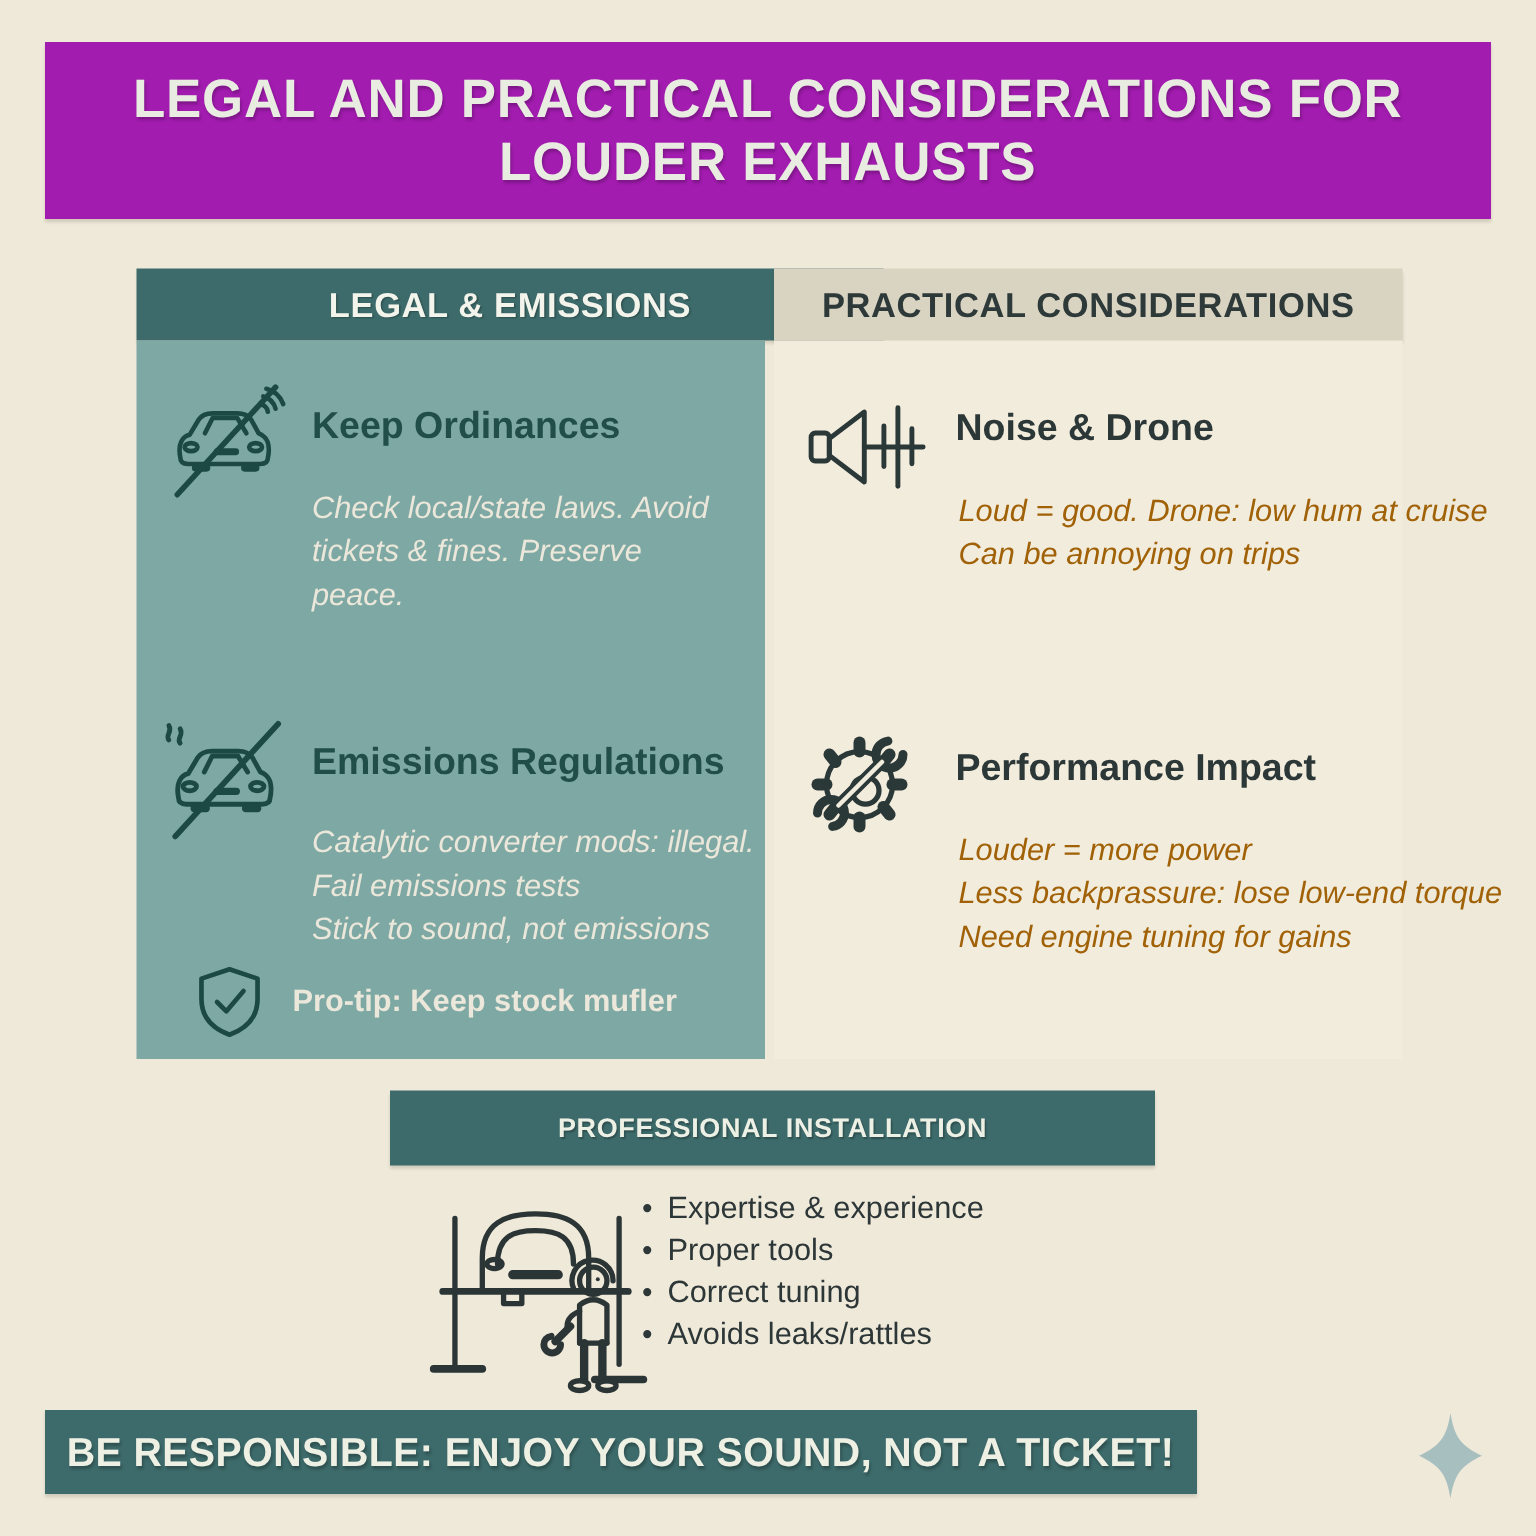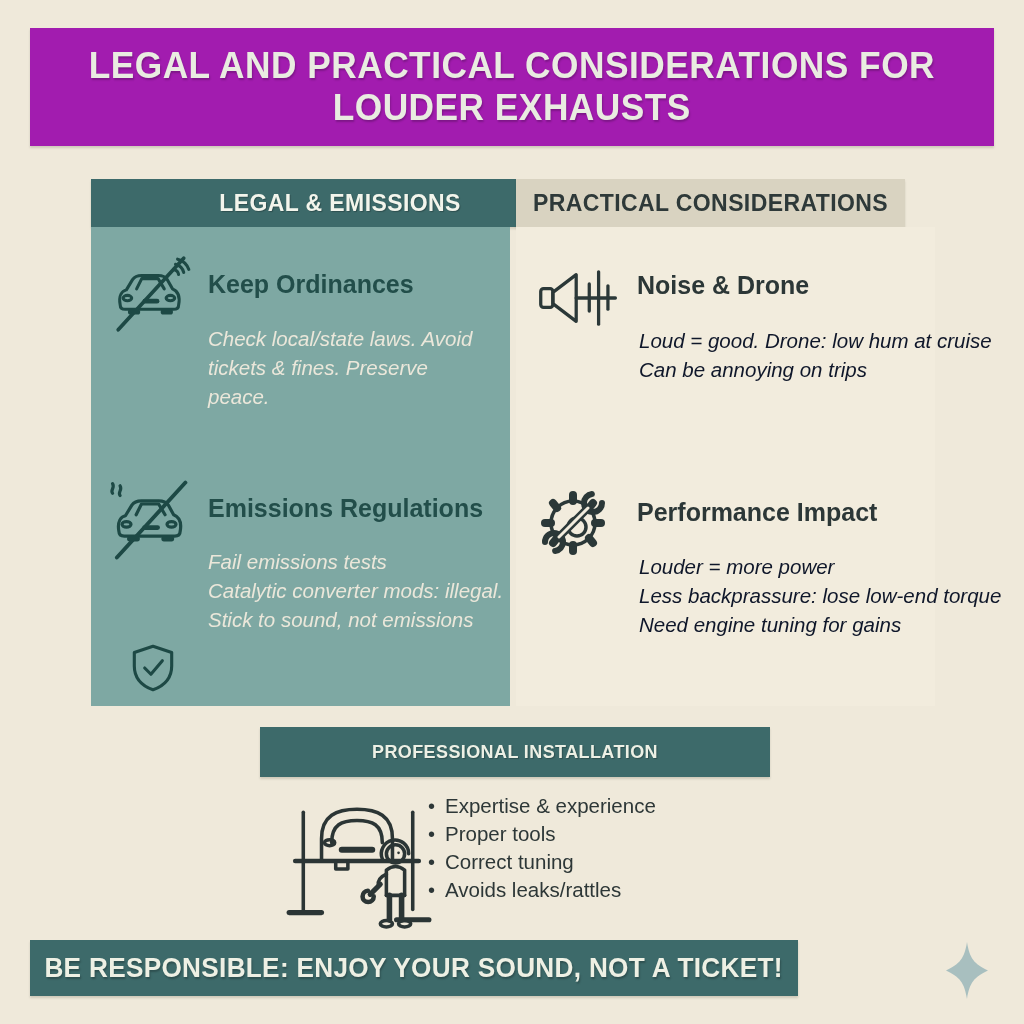--- a/index.html
+++ b/index.html
@@ -22,29 +22,29 @@
     color:#e9ece1;font-weight:700;font-size:36px;letter-spacing:.5px;
     line-height:42px;text-shadow:1px 2px 2px rgba(0,0,0,.22);
     transform:scaleX(.98);white-space:nowrap;
   }
   .col-header{
     height:48px;display:flex;align-items:center;justify-content:center;
     font-weight:700;font-size:23px;letter-spacing:.4px;
     box-shadow:0 2px 2px rgba(60,60,40,.15);
   }
   .legal-header{left:91px;top:179px;width:498px;background:#3d6a6a;color:#f3f5ec;text-shadow:1px 1px 1px rgba(0,0,0,.25);}
-  .practical-header{left:516px;top:179px;width:389px;background:#d9d3c1;color:#2e3939;}
+  .practical-header{left:516px;top:179px;width:419px;background:#d9d3c1;color:#2e3939;}
   .legal-body{left:91px;top:227px;width:419px;height:479px;background:#7ea8a3;}
   .practical-body{left:516px;top:227px;width:419px;height:479px;background:#f2ecdd;}
   .item-title{font-weight:700;font-size:25px;white-space:nowrap;}
   .legal-title{color:#224e4a;}
   .practical-title{color:#2c3737;}
   .item-text{font-size:20.5px;line-height:29px;font-style:italic;}
   .legal-text{color:#ebe7da;}
-  .practical-text{color:#0f172a;}
+  .practical-text{color:#a16207;}
   .item-text .tline{white-space:nowrap;}
   .protip-text{font-size:20.5px;font-weight:600;color:#ebe7da;white-space:nowrap;}
   .mid-banner{
     left:260px;top:727px;width:510px;height:50px;background:#3d6a6a;
     display:flex;align-items:center;justify-content:center;
     color:#edf0e5;font-weight:700;font-size:18px;letter-spacing:.4px;
     text-shadow:1px 1px 1px rgba(0,0,0,.25);
     box-shadow:0 2px 2px rgba(60,60,40,.18);
   }
   .bullets{left:428px;top:792px;list-style:none;margin:0;padding:0;}
@@ -111,31 +111,32 @@
       <path d="M38 50 H50" stroke-width="4.5"></path>
       <path d="M24 60.5 h7" stroke-width="5"></path>
       <path d="M56 60.5 h7" stroke-width="5"></path>
       <path d="M8 18 c-2.5 -3 2.5 -5 0 -9"></path>
       <path d="M15 20 c-2.5 -3 2.5 -5 0 -9"></path>
       <path d="M12 78 L76 8" stroke-width="3.6"></path>
     </svg>
   </div>
   <div class="abs item-title legal-title" style="left:208px;top:494px;">Emissions Regulations</div>
   <div class="abs item-text legal-text" style="left:208px;top:547px;">
+    <div class="tline">Catalytic converter mods: illegal.</div>
     <div class="tline">Fail emissions tests</div>
-    <div class="tline">Catalytic converter mods: illegal.</div>
     <div class="tline">Stick to sound, not emissions</div>
   </div>
 
   <div class="abs" style="left:126px;top:641px;">
     <svg width="54" height="54" viewBox="0 0 52 52" fill="none" stroke="#1d4945" stroke-width="3" stroke-linecap="round" stroke-linejoin="round">
       <path d="M26 5 L44 11 V24 C44 36 37 43 26 47 C15 43 8 36 8 24 V11 Z"></path>
       <polyline points="18,26 24,32 35,19"></polyline>
     </svg>
   </div>
+  <div class="abs protip-text" style="left:195px;top:656px;">Pro-tip: Keep stock mufler</div>
 
   <div class="abs" style="left:537px;top:260px;">
     <svg width="84" height="76" viewBox="0 0 90 76" fill="none" stroke="#2b3838" stroke-width="3.5" stroke-linecap="round" stroke-linejoin="round">
       <rect x="4" y="28" width="13" height="20" rx="3"></rect>
       <path d="M17 44 L17 32 L42 13 L42 63 Z"></path>
       <path d="M42 38 H84"></path>
       <path d="M56 23 V52"></path>
       <path d="M66 10 V66"></path>
       <path d="M76 25 V50"></path>
     </svg>

